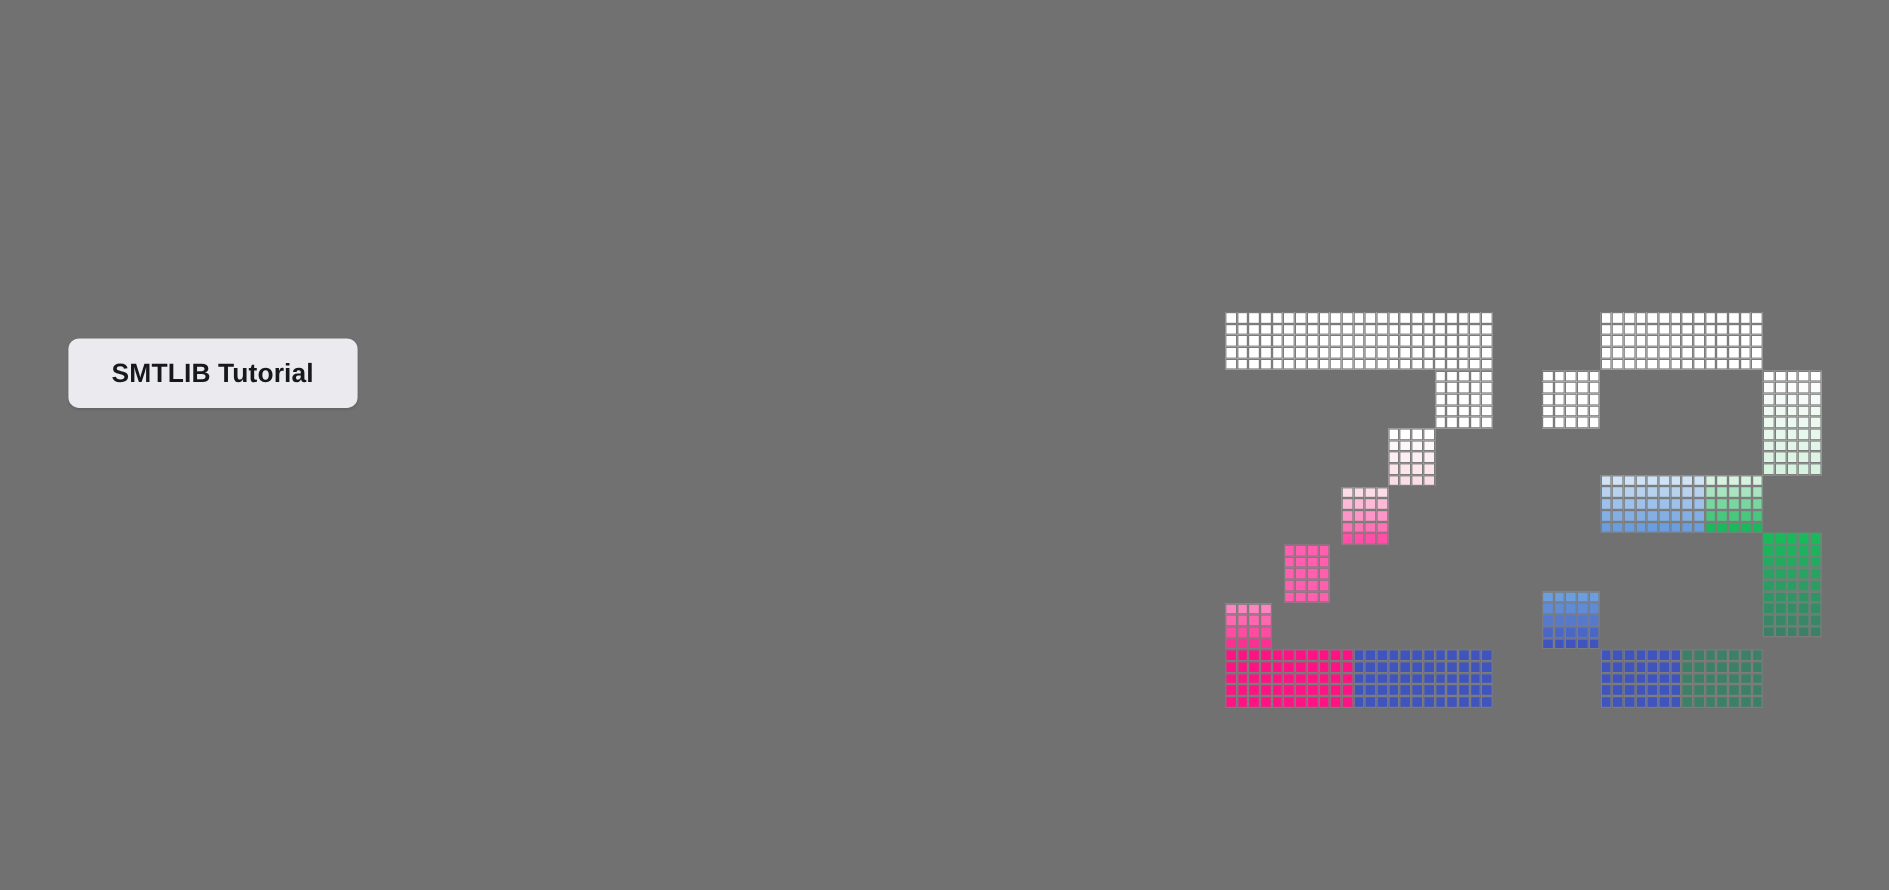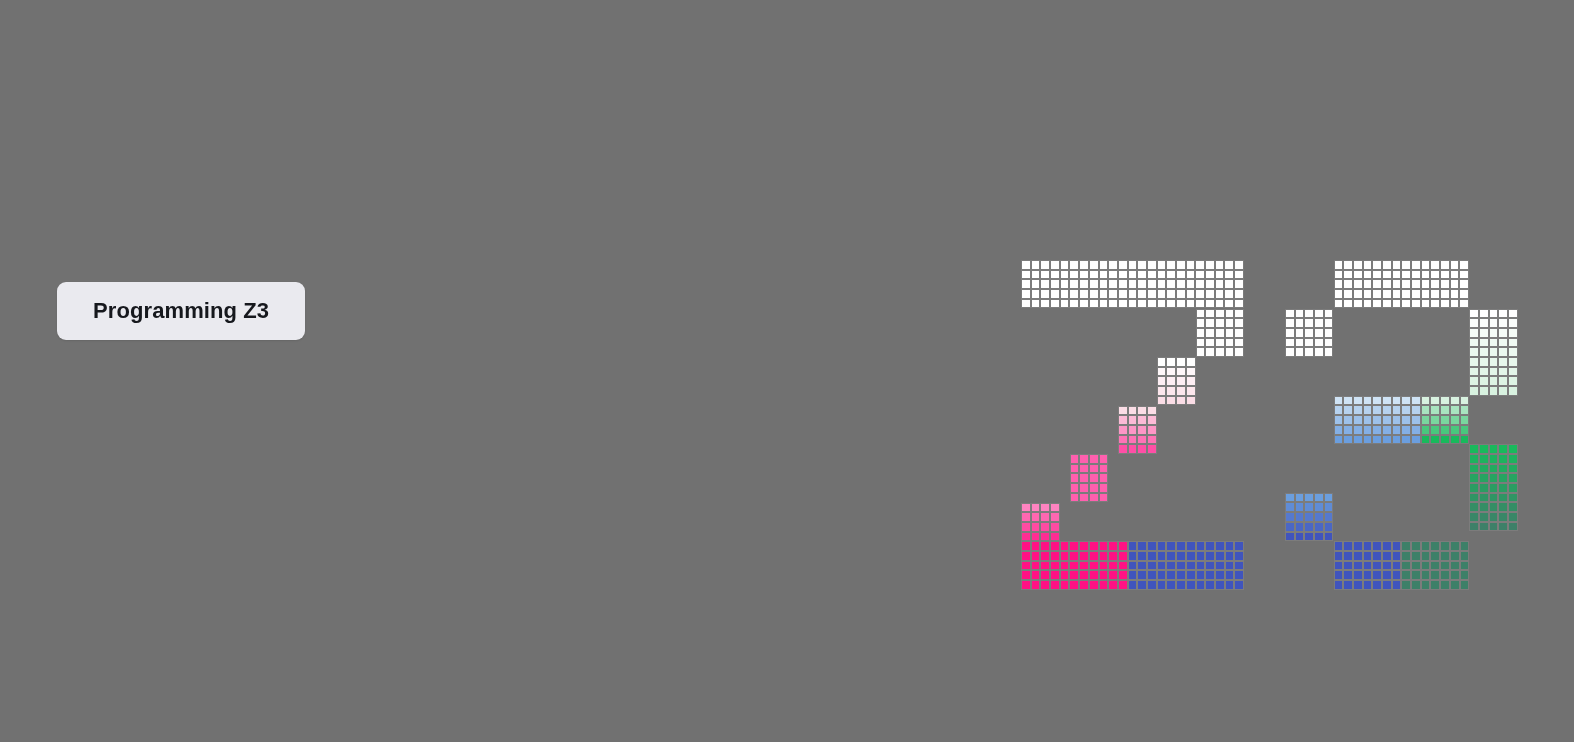--- a/index.html
+++ b/index.html
@@ -99,21 +99,21 @@
   .pix-block { background: #8a8a8a; }
 </style>
 </head>
 <body>
 
 <div id="hero">
 
   <div id="hero-text">
 
     <div id="hero-actions">
-      <button class="hero-btn">Programming Z3</button>
+      <button class="hero-btn">SMTLIB Tutorial</button>
     </div>
   </div>
 
   <div id="hero-logo">
     <div class="glyph" id="glyph-seven">
         <div class="pix-block" style="left: 0px; top: 0px; grid-template-columns: repeat(23, 9.7px); grid-template-rows: repeat(5, 9.7px); background-color: rgb(138, 138, 138);">
           <div class="pix-cell" style="background-color: rgb(255, 255, 255);"></div>
           <div class="pix-cell" style="background-color: rgb(255, 255, 255);"></div>
           <div class="pix-cell" style="background-color: rgb(255, 255, 255);"></div>
           <div class="pix-cell" style="background-color: rgb(255, 255, 255);"></div>

